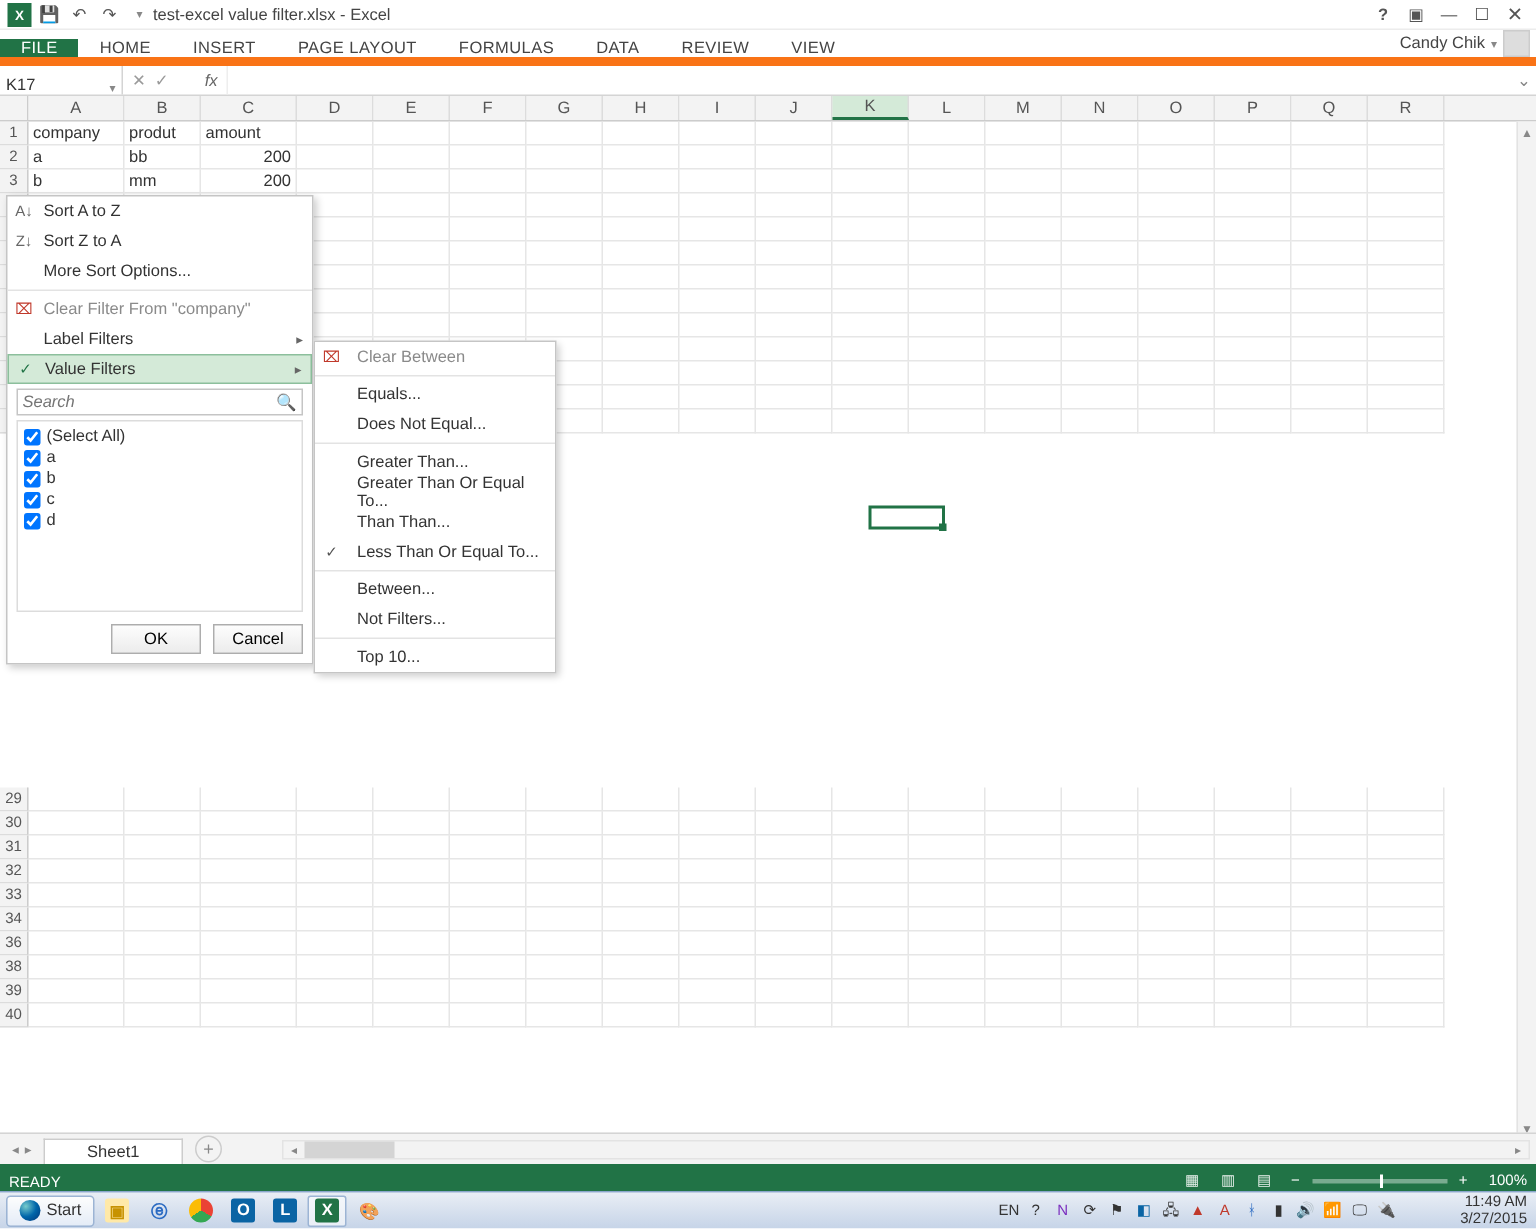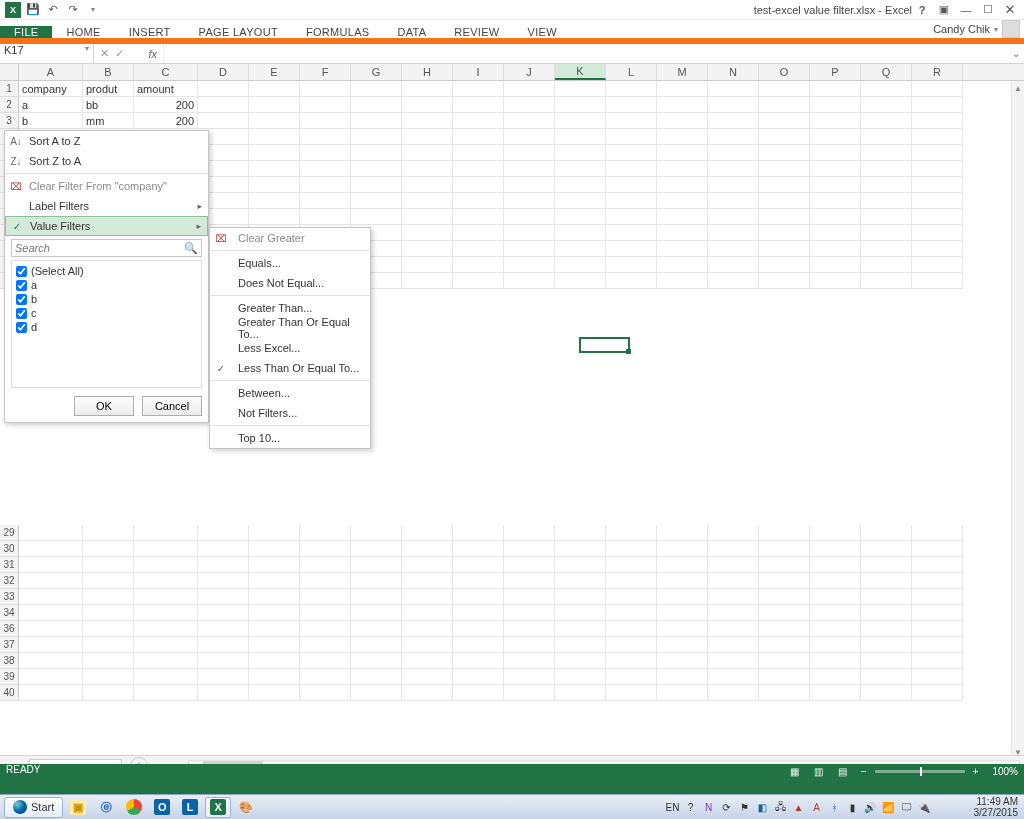--- a/index.html
+++ b/index.html
@@ -3,36 +3,36 @@
 <meta charset="utf-8">
 <style>
 * { margin: 0; padding: 0; box-sizing: border-box; font-family: "Segoe UI", Tahoma, sans-serif; }
 body { width: 1024px; height: 819px; overflow: hidden; background: #fff; position: relative; font-size: 11px; color: #333; }
 
 
 .titlebar { height: 20px; background: #fff; display: flex; align-items: center; border-bottom: 1px solid #ececec; }
 .qat { display: flex; align-items: center; padding-left: 4px; gap: 2px; }
 .qat .qicon { width: 18px; height: 18px; display: flex; align-items: center; justify-content: center; cursor: pointer; color: #555; }
 .excel-logo { width: 16px; height: 16px; background: #217346; color: #fff; display: flex; align-items: center; justify-content: center; font-weight: bold; font-size: 9px; }
-.title-center { flex: 1; text-align: right; color: #444; font-size: 11px; }
+.title-center { flex: 1; text-align: left; color: #444; font-size: 11px; }
 .titlebar-right { display: flex; align-items: center; gap: 2px; padding-right: 4px; }
 .titlebar-right .win-btn { width: 20px; height: 18px; display: flex; align-items: center; justify-content: center; cursor: pointer; color: #555; }
 .help-icon { font-weight: bold; }
 .close-x { font-size: 13px; }
 
 
 .ribbon-tabs { height: 24px; background: #fff; display: flex; align-items: flex-end; border-bottom: 6px solid #f97316; }
 .ribbon-tab { padding: 0 14px; display: flex; align-items: center; font-size: 11px; color: #444; cursor: pointer; letter-spacing: .3px; }
 .ribbon-tab.file { background: #217346; color: #fff; }
 .ribbon-right { margin-left: auto; display: flex; align-items: center; padding-right: 4px; gap: 4px; color: #444; }
 .user-avatar { width: 18px; height: 18px; background: #ddd; border: 1px solid #ccc; }
 
 
 .formula-row { height: 20px; display: flex; align-items: stretch; border-bottom: 1px solid #d4d4d4; background: #fff; }
-.name-box { width: 94px; border-right: 1px solid #d4d4d4; display: flex; align-items: flex-start; padding: 0 4px; justify-content: space-between; }
+.name-box { width: 82px; border-right: 1px solid #d4d4d4; display: flex; align-items: flex-end; padding: 0 4px; justify-content: space-between; }
 .name-box .dd { color: #888; font-size: 8px; }
 .fx-controls { display: flex; align-items: center; gap: 6px; padding: 0 6px; color: #9a9a9a; border-right: 1px solid #eee; }
 .fx-controls .fx { font-style: italic; color: #666; margin-left: 18px; }
 .formula-input { flex: 1; padding: 0 6px; display: flex; align-items: center; }
 .formula-expand { width: 16px; display: flex; align-items: center; justify-content: center; color: #888; cursor: pointer; }
 
 
 .grid-wrap { position: relative; height: 695px; background: #fff; }
 .col-headers { display: flex; height: 17px; background: #f3f3f3; border-bottom: 1px solid #ccc; }
 .rowhead-spacer { width: 19px; border-right: 1px solid #ccc; background: #f3f3f3; }
@@ -79,21 +79,21 @@
 .sheet-tabs { position: absolute; left: 0; right: 0; bottom: 43px; height: 21px; background: #f3f3f3; border-top: 1px solid #d4d4d4; display: flex; align-items: center; }
 .sheet-nav { display: flex; gap: 4px; padding: 0 8px; color: #888; }
 .sheet-nav span { cursor: pointer; font-size: 9px; }
 .sheet-tab { padding: 2px 28px; background: #fff; border: 1px solid #ccc; border-bottom: none; font-size: 11px; cursor: pointer; position: relative; top: 1px; }
 .sheet-add { width: 18px; height: 18px; border: 1px solid #ccc; border-radius: 50%; display: flex; align-items: center; justify-content: center; margin-left: 8px; cursor: pointer; color: #888; font-size: 12px; }
 .hscroll { flex: 1; margin-left: 40px; margin-right: 4px; height: 13px; background: #f3f3f3; border: 1px solid #e3e3e3; display: flex; align-items: center; }
 .hscroll .arrow { width: 14px; display: flex; justify-content: center; color: #888; cursor: pointer; font-size: 8px; }
 .hscroll .thumb { width: 60px; height: 11px; background: #d4d4d4; }
 
 
-.status-bar { position: absolute; left: 0; right: 0; bottom: 25px; height: 30px; background: #217346; color: #fff; display: flex; align-items: flex-start; font-size: 10px; padding: 0 6px; }
+.status-bar { position: absolute; left: 0; right: 0; bottom: 25px; height: 18px; background: #217346; color: #fff; display: flex; align-items: flex-end; font-size: 10px; padding: 0 6px; }
 .status-right { margin-left: auto; display: flex; align-items: center; gap: 4px; }
 .view-btn { width: 20px; height: 14px; display: flex; align-items: center; justify-content: center; cursor: pointer; opacity: .9; }
 .zoom-slider { width: 90px; height: 3px; background: rgba(255,255,255,.4); position: relative; }
 .zoom-slider::before { content: ''; position: absolute; left: 50%; top: -3px; width: 2px; height: 9px; background: #fff; }
 .zoom-btn { cursor: pointer; padding: 0 4px; }
 
 
 .taskbar { position: absolute; left: 0; right: 0; bottom: 0; height: 25px; background: linear-gradient(#e9eef5,#c6d4e8); border-top: 1px solid #8aa6cb; display: flex; align-items: center; padding: 0 4px; gap: 2px; }
 .start-btn { height: 21px; padding: 0 8px; background: linear-gradient(#fdfdfd,#e4ecf7); border: 1px solid #9cb4d4; border-radius: 3px; display: flex; align-items: center; gap: 4px; cursor: pointer; font-size: 11px; }
 .start-orb { width: 14px; height: 14px; border-radius: 50%; background: radial-gradient(circle at 30% 30%, #7cc, #06a, #037); }
@@ -596,41 +596,20 @@
           <div class="cell "></div>
           <div class="cell "></div>
           <div class="cell "></div>
           <div class="cell "></div>
           <div class="cell "></div>
           <div class="cell "></div>
           <div class="cell "></div>
           <div class="cell "></div>
         </div>
         <div class="row">
-          <div class="row-header">37</div>
-          <div class="cell c-wide"></div>
-          <div class="cell "></div>
-          <div class="cell c-wide"></div>
-          <div class="cell "></div>
-          <div class="cell "></div>
-          <div class="cell "></div>
-          <div class="cell "></div>
-          <div class="cell "></div>
-          <div class="cell "></div>
-          <div class="cell "></div>
-          <div class="cell "></div>
-          <div class="cell "></div>
-          <div class="cell "></div>
-          <div class="cell "></div>
-          <div class="cell "></div>
-          <div class="cell "></div>
-          <div class="cell "></div>
-          <div class="cell "></div>
-        </div>
-        <div class="row">
           <div class="row-header">38</div>
           <div class="cell c-wide"></div>
           <div class="cell "></div>
           <div class="cell c-wide"></div>
           <div class="cell "></div>
           <div class="cell "></div>
           <div class="cell "></div>
           <div class="cell "></div>
           <div class="cell "></div>
           <div class="cell "></div>
@@ -700,20 +679,23 @@
 </div>
 
 <div class="ctx-menu">
   <div class="ctx-row">
     <span class="ctx-icon">A↓</span>
     <span>Sort A to Z</span>
   </div>
   <div class="ctx-row">
     <span class="ctx-icon">Z↓</span>
     <span>Sort Z to A</span>
+  </div>
+  <div class="ctx-row">
+    <span>More Sort Options...</span>
   </div>
   <div class="ctx-sep"></div>
   <div class="ctx-row" style="color:#8a8a8a">
     <span class="ctx-icon" style="color:#c0392b">⌧</span>
     <span>Clear Filter From "company"</span>
   </div>
   <div class="ctx-row">
     <span>Label Filters</span>
     <span class="sub-arrow">▸</span>
   </div>
@@ -750,38 +732,38 @@
   </div>
   <div class="ctx-btns">
     <button>OK</button>
     <button>Cancel</button>
   </div>
 </div>
 
 <div class="submenu">
   <div class="ctx-row" style="color:#8a8a8a">
     <span class="ctx-icon" style="color:#c0392b">⌧</span>
-    <span>Clear Greater</span>
+    <span>Clear Between</span>
   </div>
   <div class="ctx-sep"></div>
   <div class="ctx-row">
       <span>Equals...</span>
     </div>
   <div class="ctx-row">
       <span>Does Not Equal...</span>
     </div>
   <div class="ctx-sep"></div>
   <div class="ctx-row">
       <span>Greater Than...</span>
     </div>
   <div class="ctx-row">
       <span>Greater Than Or Equal To...</span>
     </div>
   <div class="ctx-row">
-      <span>Less Excel...</span>
+      <span>Than Than...</span>
     </div>
   <div class="ctx-row">
     <span class="ctx-icon" style="color:#555">✓</span>
     <span>Less Than Or Equal To...</span>
   </div>
   <div class="ctx-sep"></div>
   <div class="ctx-row">
       <span>Between...</span>
     </div>
   <div class="ctx-row">

